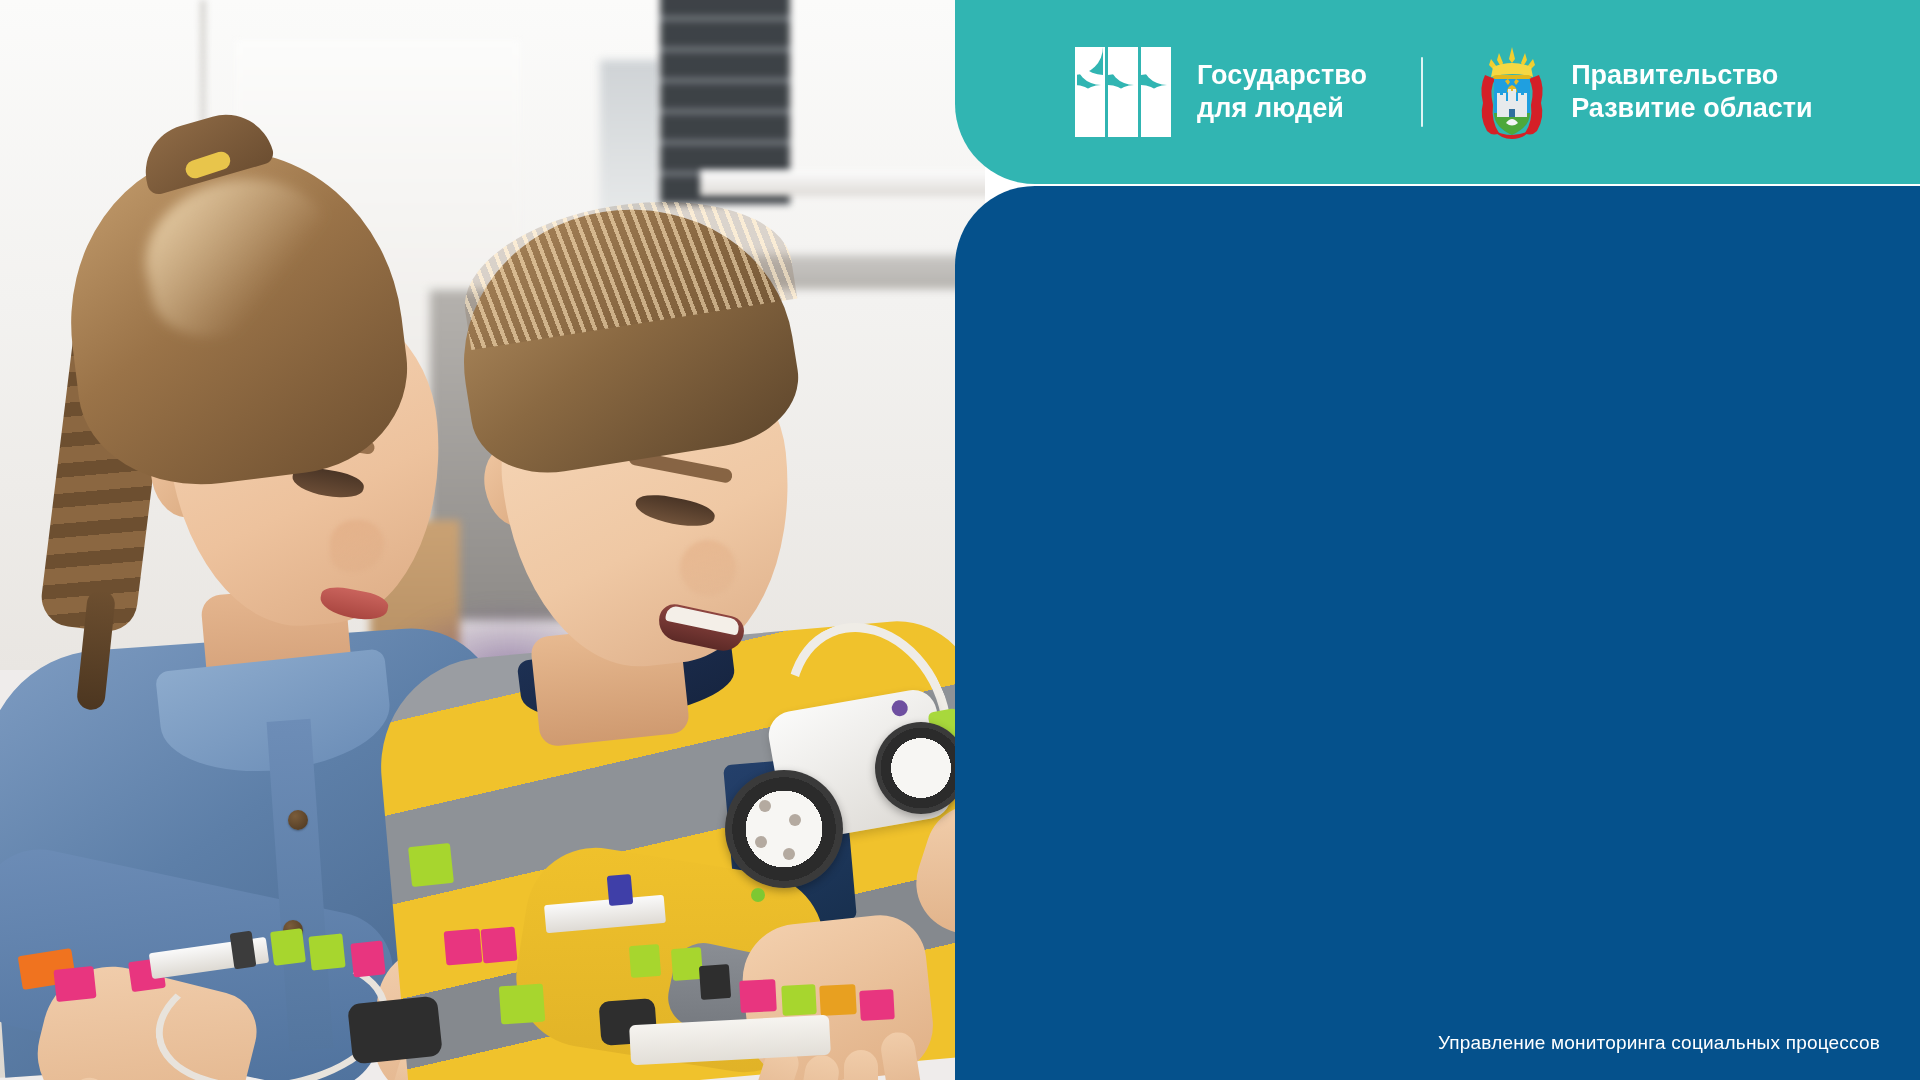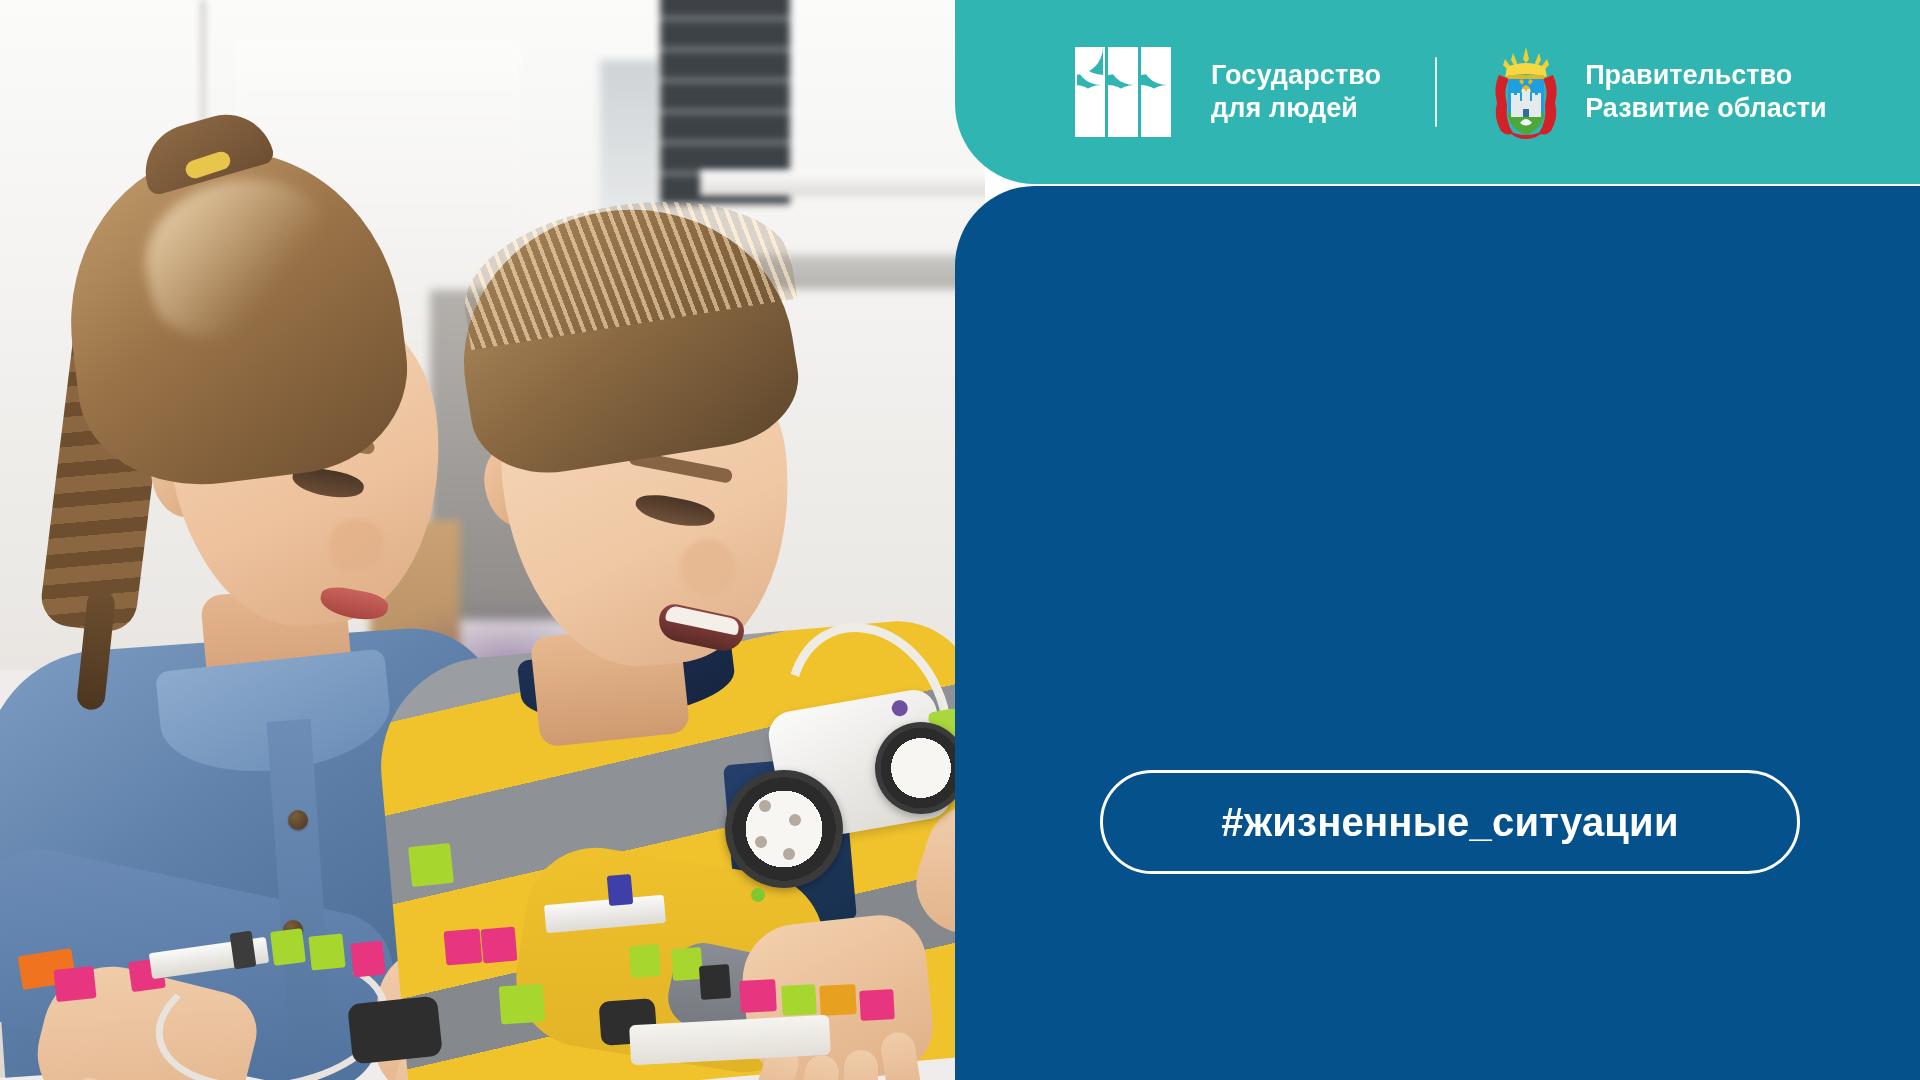--- a/index.html
+++ b/index.html
@@ -378,21 +378,21 @@
     background: #05518c;
     border-top-left-radius: 80px;
   }
 
   
   .brand-row {
     position: absolute;
     left: 1075px; top: 40px;
     display: flex; align-items: center; height: 104px;
   }
-  .gdl-lockup { display: flex; align-items: center; gap: 40px; }
+  .gdl-lockup { display: flex; align-items: center; gap: 26px; }
   .gdl-mark { width: 96px; height: 90px; display: block; }
   .gdl-text {
     color: #ffffff;
     font-size: 27px;
     font-weight: 700;
     line-height: 1.22;
     letter-spacing: .1px;
     white-space: pre-line;
   }
   .divider {
@@ -648,16 +648,16 @@
         </g>
         <path d="M32 66 h6 v8 h-6 z" fill="#2f6f9e"></path>
         <path d="M29 80 q6 -8 12 0 q-6 5 -12 0 z" fill="#f3f5f6"></path>
       </svg>
       <div class="gov-text">Правительство
 Развитие области</div>
     </div>
   </div>
 
 
-  <div class="pill">#жизненные_ситуации</div>
-
+
+  <div class="footer-note">Управление мониторинга социальных процессов</div>
 
 </div>
 
 </body></html>

